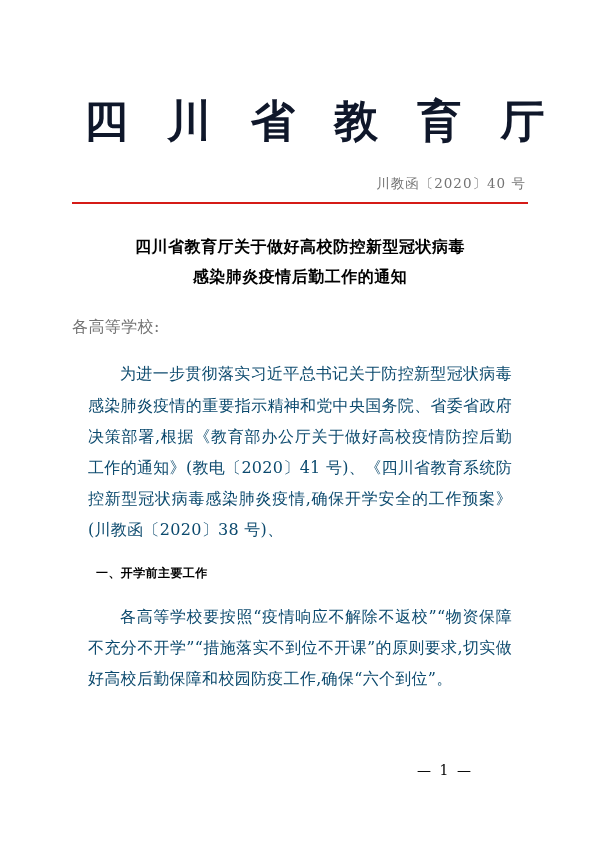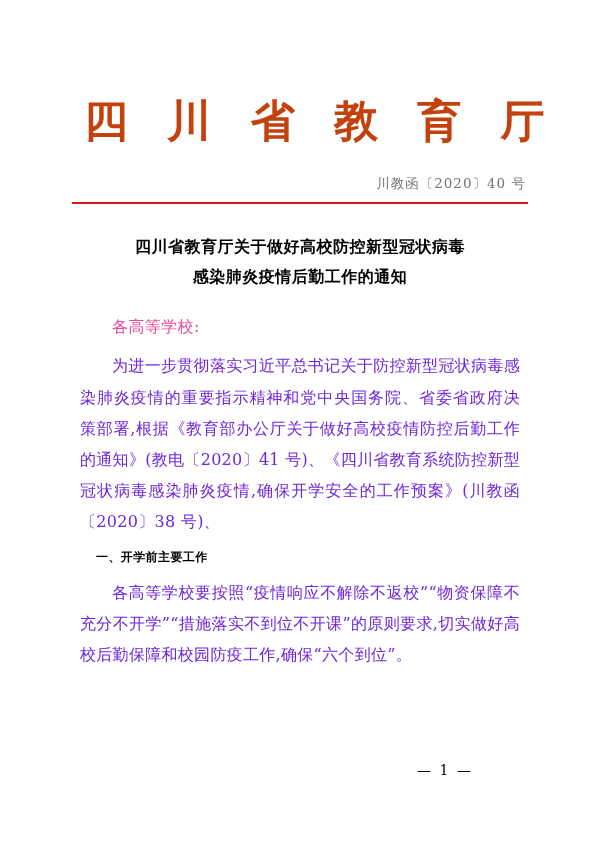--- a/index.html
+++ b/index.html
@@ -23,21 +23,21 @@
     left: 72px;
     top: 0;
     width: 456px;
     height: 848px;
   }
   .masthead {
     text-align: center;
     margin-top: 96px;
   }
   .masthead-title {
-    color: #c2410c;
+    color: #0f172a;
     font-family: "DejaVu Serif", "Liberation Serif", serif;
     font-weight: bold;
     font-size: 44px;
     letter-spacing: 12px;
     line-height: 1.15;
     text-indent: 12px;
     white-space: nowrap;
   }
   .doc-number-row {
     margin-top: 26px;
@@ -67,29 +67,28 @@
     letter-spacing: 0.5px;
     line-height: 1.85;
     font-family: "DejaVu Serif", "Liberation Serif", serif;
   }
   .body-block {
     margin-top: 20px;
   }
   .salutation {
     font-size: 16px;
     line-height: 1.95;
-    color: #ec4899;
+    color: #737373;
     letter-spacing: 0.4px;
-    margin-left: 40px;
   }
   p.para {
     font-size: 16px;
     line-height: 1.95;
-    color: #6d28d9;
-    margin: 8px;
+    color: #0c4a6e;
+    margin: 16px;
     text-align: justify;
     text-justify: inter-ideograph;
     letter-spacing: 0.3px;
     text-indent: 2em;
   }
   p.para.flat {
     text-indent: 0;
   }
   .section-heading {
     font-size: 12px;

